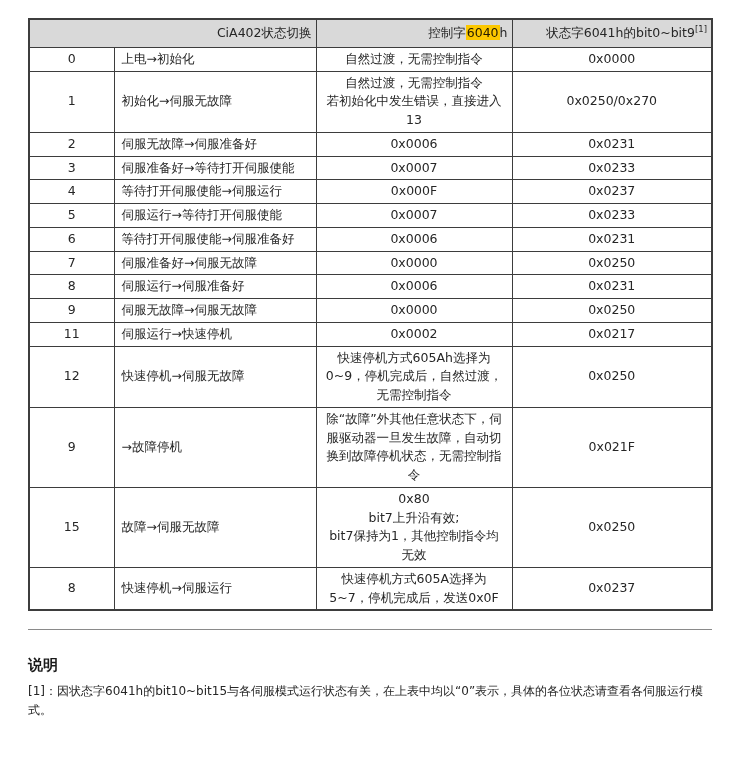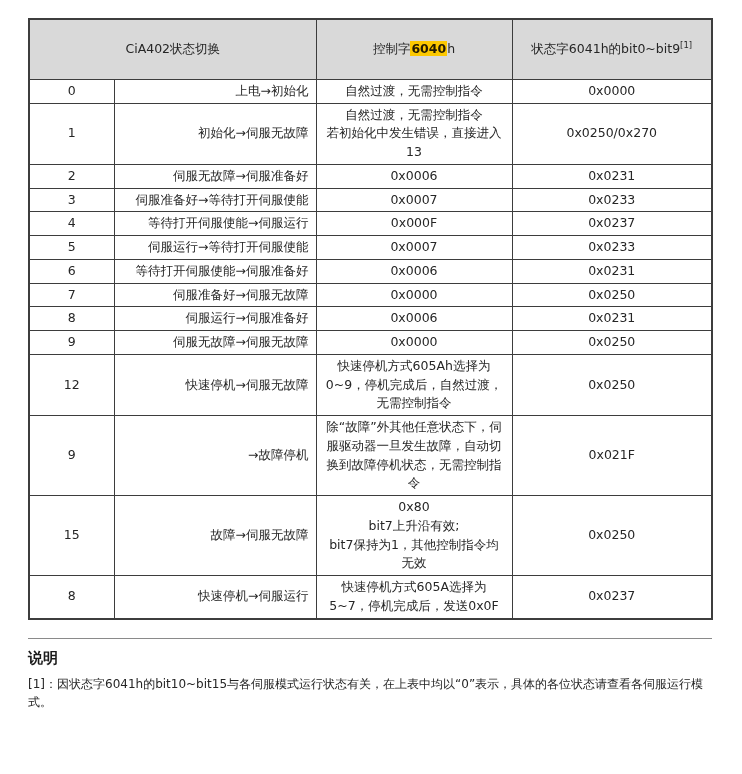--- a/index.html
+++ b/index.html
@@ -23,55 +23,54 @@
   .state-table th, .state-table td {
     border: 1px solid var(--border-color, #3d3d3d);
     padding: 2px 7px;
     line-height: 1.5;
     vertical-align: middle;
     overflow: hidden;
   }
   .state-table thead th {
     background: var(--header-bg, #d9d9d9);
     font-weight: normal;
-    text-align: center;
-    padding: 20px 4px;
+    text-align: right;
+    padding: 4px 4px;
   }
   col.c-num   { width: 85px; }
   col.c-trans { width: 202px; }
   col.c-ctl   { width: 196px; }
   col.c-stat  { width: 200px; }
 
   td.cell-num    { text-align: center; }
-  td.cell-trans  { text-align: right; }
+  td.cell-trans  { text-align: left; }
   td.cell-ctl    { text-align: center; }
   td.cell-status { text-align: center; }
 
   .cell-ctl .line + .line { }
 
   .hl {
     background: var(--highlight-bg, #fcc800);
     color: #231a00;
     padding: 0 1px;
-    font-weight: bold;
   }
   sup.fnref { font-size: 8.5px; vertical-align: super; line-height: 0; }
 
   .notes { margin-top: 18px; }
   .rule {
     border: none;
     border-top: 1px solid #8a8a8a;
     margin: 0 0 0 0;
     width: 684px;
   }
   .notes h3 {
     font-size: 15px;
     font-weight: bold;
     color: #1a1a1a;
-    margin: 10px 0 7px 0;
+    margin: 26px 0 7px 0;
   }
   .notes p {
     font-size: 12px;
     line-height: 1.55;
     margin: 0 0 12px 0;
     width: 684px;
   }
 </style>
 </head>
 <body>
@@ -166,20 +165,26 @@
   </tr>
 
   <tr>
     <td class="cell-num">9</td>
     <td class="cell-trans">伺服无故障→伺服无故障</td>
     <td class="cell-ctl">0x0000</td>
     <td class="cell-status">0x0250</td>
   </tr>
 
 
+  <tr>
+    <td class="cell-num">11</td>
+    <td class="cell-trans">伺服运行→快速停机</td>
+    <td class="cell-ctl">0x0002</td>
+    <td class="cell-status">0x0217</td>
+  </tr>
 
   <tr>
     <td class="cell-num">12</td>
     <td class="cell-trans">快速停机→伺服无故障</td>
     <td class="cell-ctl">快速停机方式605Ah选择为0~9，停机完成后，自然过渡，无需控制指令</td>
     <td class="cell-status">0x0250</td>
   </tr>
 
   <tr>
     <td class="cell-num">9</td>

